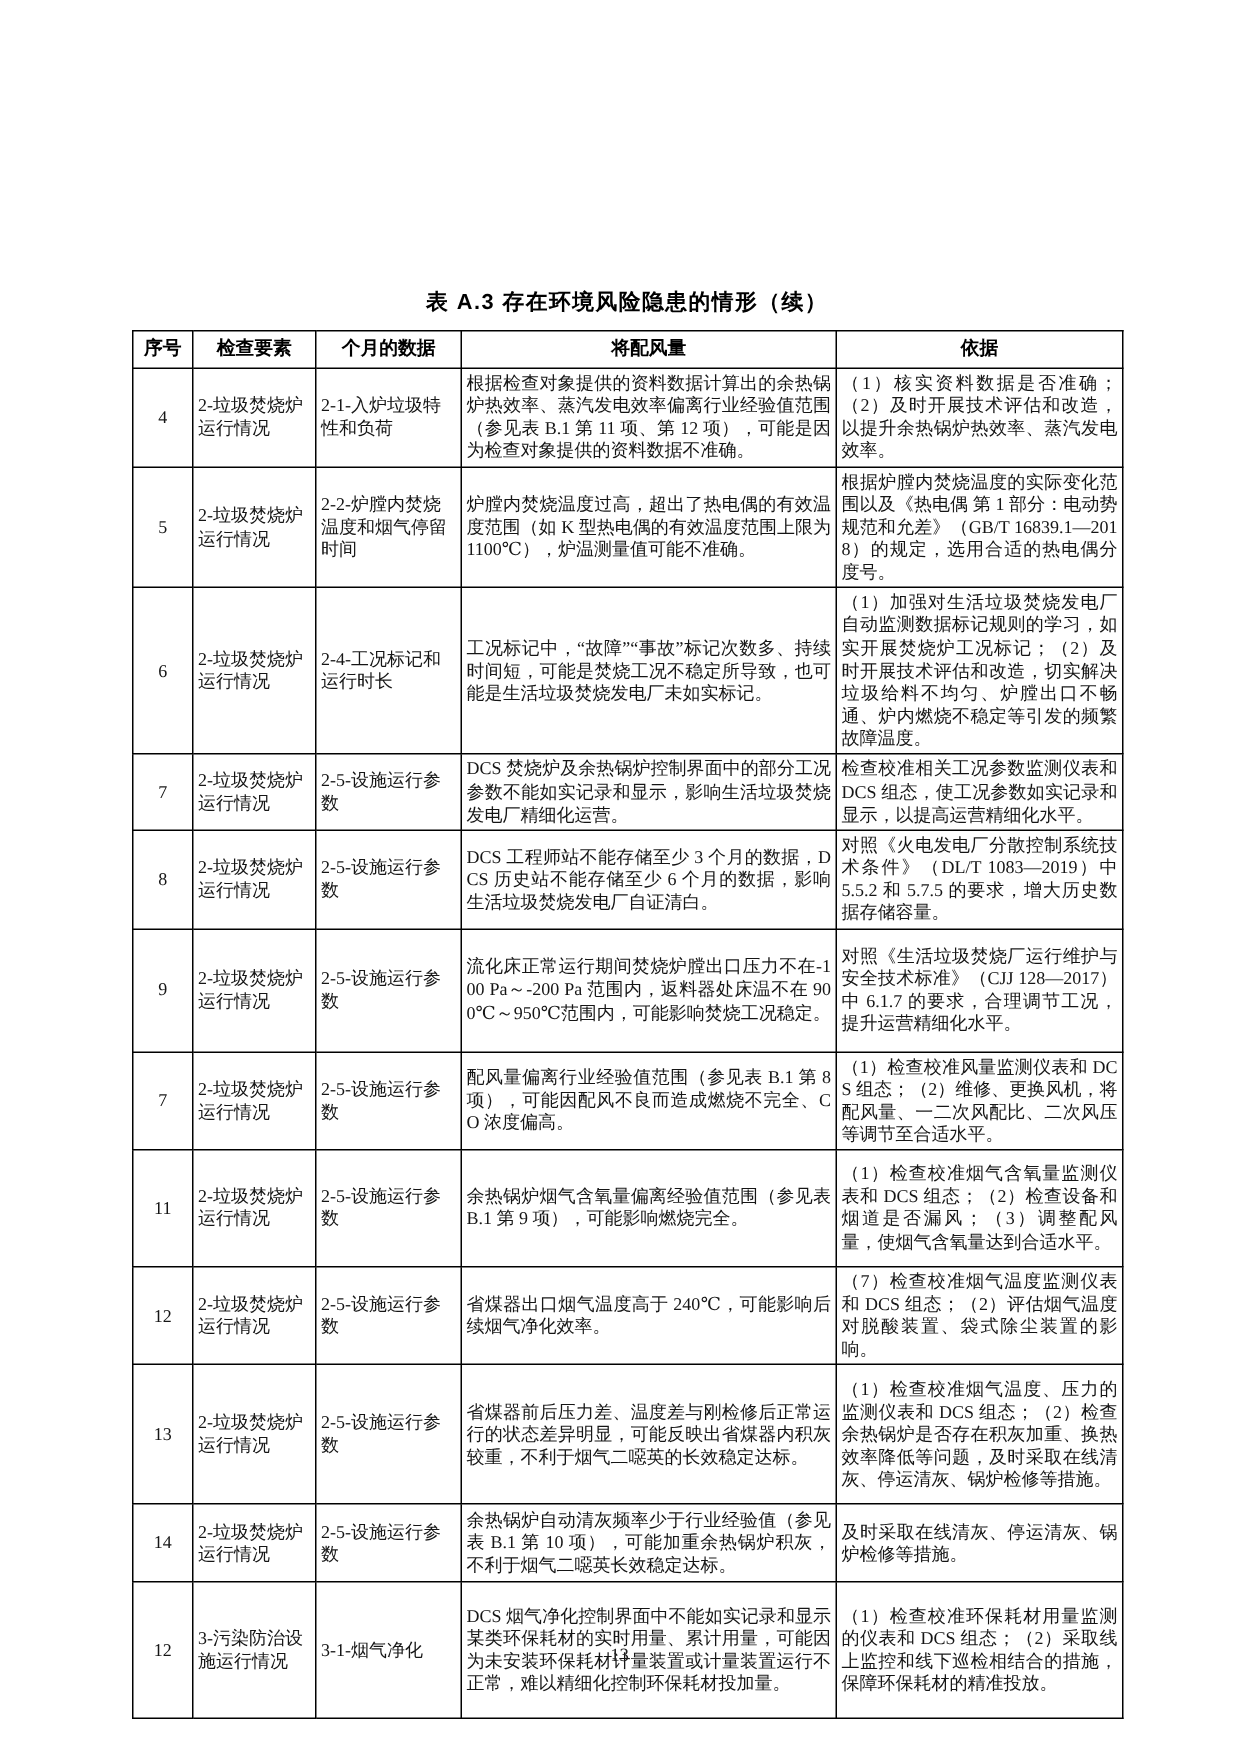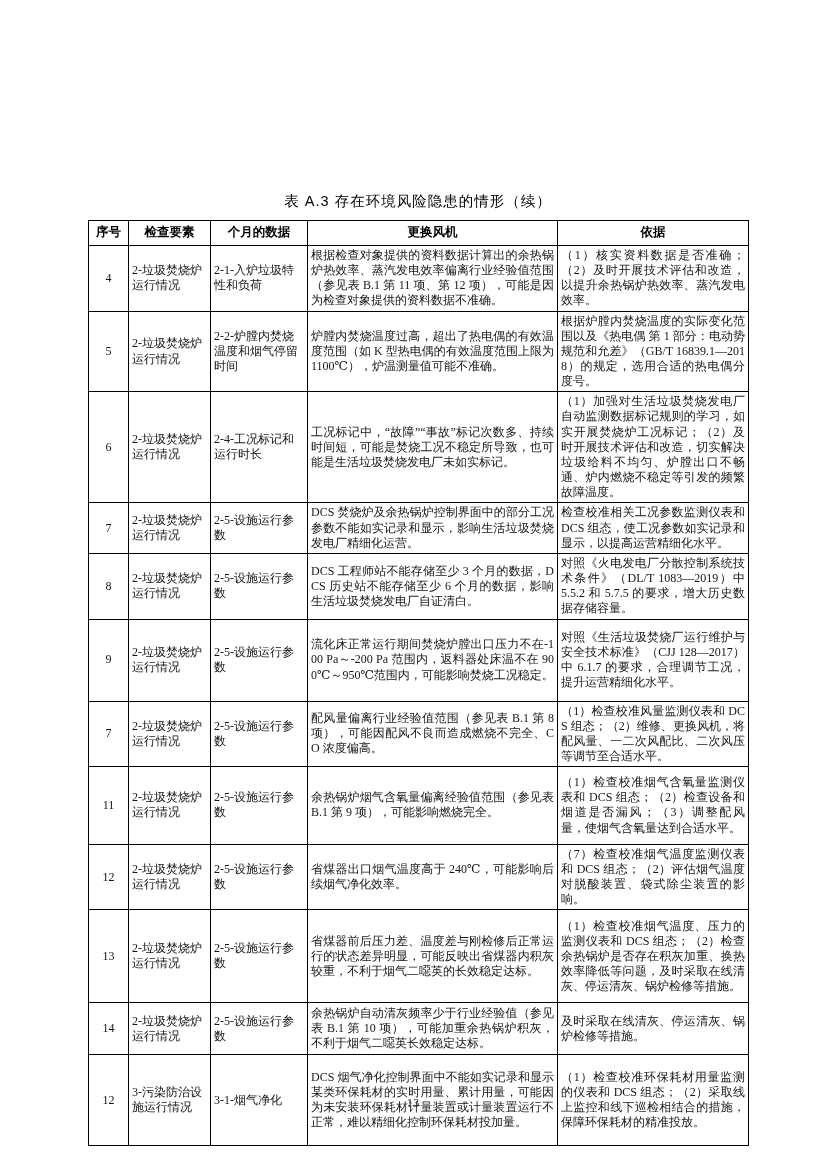--- a/index.html
+++ b/index.html
@@ -9,21 +9,21 @@
     color: #111;
     font-family: "Liberation Serif", "DejaVu Serif", serif;
     position: relative;
     overflow: hidden;
   }
   .doc-title {
     position: absolute;
     top: 192px; left: 88px; width: 660px;
     text-align: center;
     font-size: 14.5px;
-    font-weight: normal;
+    font-weight: bold;
     font-family: "Liberation Sans", "DejaVu Sans", sans-serif;
     letter-spacing: 1px;
     color: #000;
   }
   table.doc-table {
     position: absolute;
     top: 220px; left: 88px; width: 660px;
     border-collapse: collapse;
     table-layout: fixed;
     border-radius: 27px;
@@ -69,21 +69,21 @@
         <col style="width:82px">
         <col style="width:97px">
         <col style="width:250px">
         <col style="width:191px">
     </colgroup>
     <thead>
       <tr>
         <th>序号</th>
         <th>检查要素</th>
         <th>个月的数据</th>
-        <th>更换风机</th>
+        <th>将配风量</th>
         <th>依据</th>
       </tr>
     </thead>
     <tbody>
       <tr style="height:66px">
         <td class="c-no">4</td>
         <td class="c-el">2-垃圾焚烧炉运行情况</td>
         <td class="c-it">2-1-入炉垃圾特性和负荷</td>
         <td class="c-pr">根据检查对象提供的资料数据计算出的余热锅炉热效率、蒸汽发电效率偏离行业经验值范围（参见表 B.1 第 11 项、第 12 项），可能是因为检查对象提供的资料数据不准确。</td>
         <td class="c-ba">（1）核实资料数据是否准确；（2）及时开展技术评估和改造，以提升余热锅炉热效率、蒸汽发电效率。</td>

